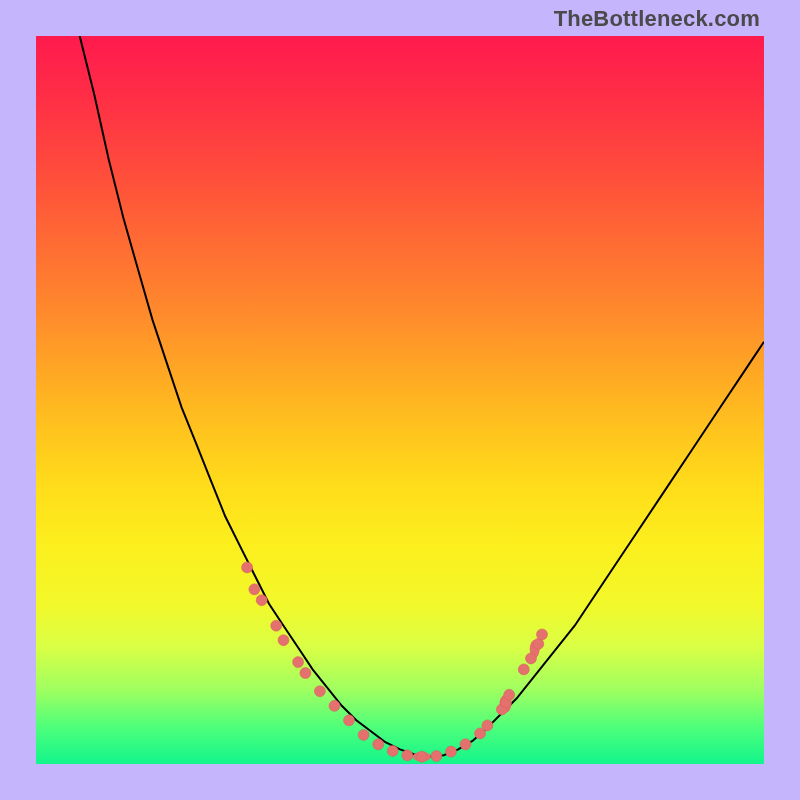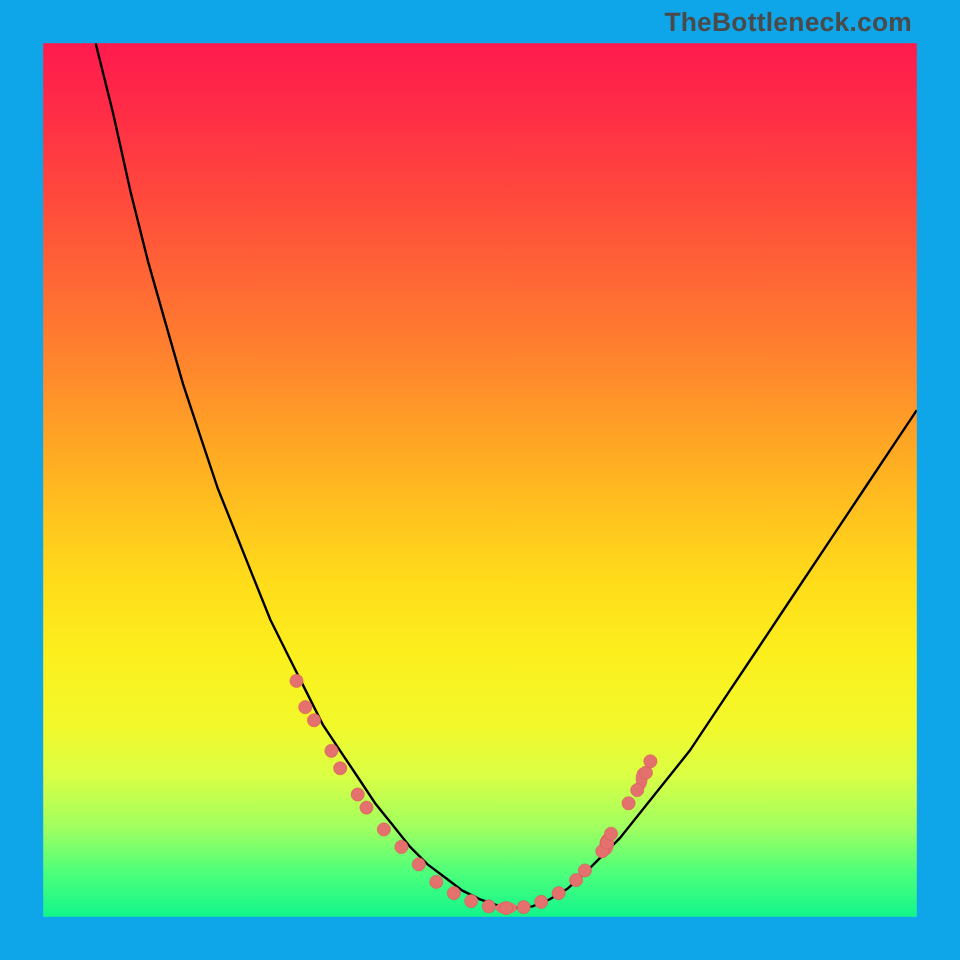--- a/index.html
+++ b/index.html
@@ -8,21 +8,21 @@
     width: 800px;
     height: 800px;
     background: #000;
     font-family: Arial, Helvetica, sans-serif;
     overflow: hidden;
   }
   .frame {
     position: relative;
     width: 800px;
     height: 800px;
-    background: #0ea5e9;
+    background: #c4b5fd;
   }
   .plot-area {
     position: absolute;
     left: 36px;
     top: 36px;
     width: 728px;
     height: 728px;
     
     background: linear-gradient(
       to bottom,

